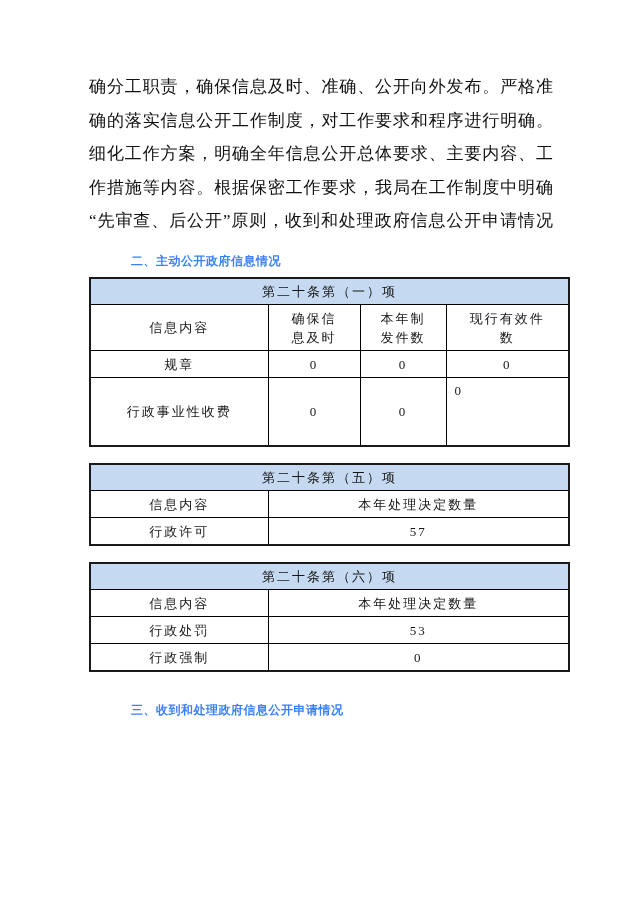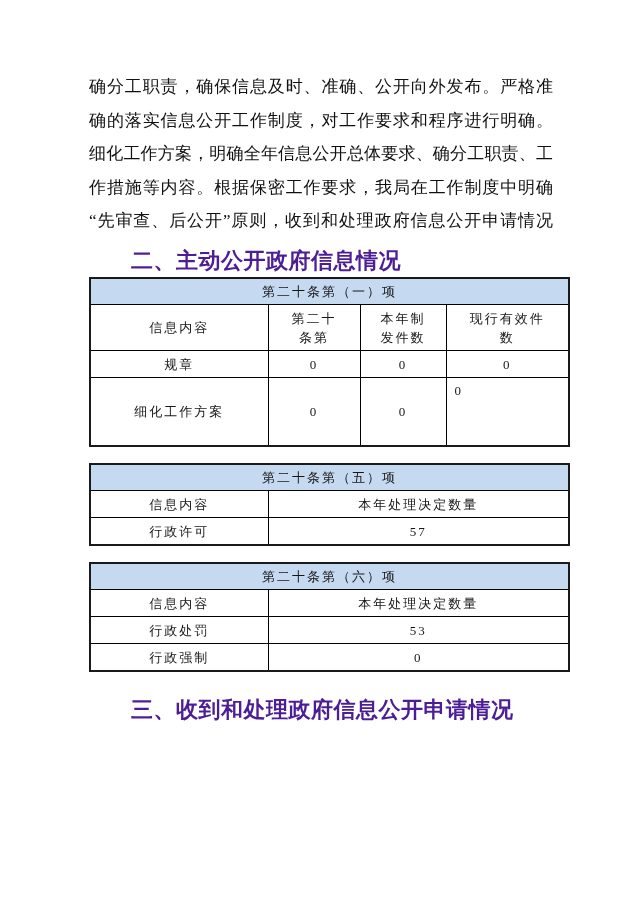--- a/index.html
+++ b/index.html
@@ -27,26 +27,26 @@
     height: 33.6px;
     text-align: justify;
     text-align-last: justify;
     overflow: hidden;
   }
   .pline.last { text-align-last: left; }
   
   .sec {
     font-family: "Liberation Sans", sans-serif;
     font-weight: bold;
-    font-size: 22px;
+    font-size: 12px;
     line-height: 20px;
     letter-spacing: 0.5px;
     padding-left: 42px;
     margin-top: 13px;
-    color: #4c1d95;
+    color: #3b82f6;
   }
   .sec3 { margin-top: 28px; }
   
   table.tbl {
     width: 479px;
     border-collapse: collapse;
     table-layout: fixed;
     border: 2px solid #1a1a1a;
     font-size: 13px;
   }
@@ -82,52 +82,52 @@
 </style>
 </head>
 <body>
 
 <div class="page">
   <div class="content">
 
     <div class="paragraph">
       <div class="pline">确分工职责，确保信息及时、准确、公开向外发布。严格准</div>
       <div class="pline">确的落实信息公开工作制度，对工作要求和程序进行明确。</div>
-      <div class="pline">细化工作方案，明确全年信息公开总体要求、确分工职责、工</div>
+      <div class="pline">细化工作方案，明确全年信息公开总体要求、主要内容、工</div>
       <div class="pline">作措施等内容。根据保密工作要求，我局在工作制度中明确</div>
       <div class="pline">“先审查、后公开”原则，收到和处理政府信息公开申请情况</div>
     </div>
 
     <div class="sec">二、主动公开政府信息情况</div>
 
     <table class="tbl t1">
       <colgroup>
           <col class="c-label">
           <col class="c-n1">
           <col class="c-n2">
           <col class="c-n3">
         </colgroup>
       <tbody>
         <tr>
           <td colspan="4" class="title-cell">第二十条第（一）项</td>
         </tr>
         <tr class="colhdr">
           <td>信息内容</td>
-          <td>第二十条第</td>
+          <td>确保信息及时</td>
           <td>本年制发件数</td>
           <td>现行有效件数</td>
         </tr>
         <tr>
           <td>规章</td>
           <td>0</td>
           <td>0</td>
           <td>0</td>
         </tr>
         <tr class="tall">
-          <td>细化工作方案</td>
+          <td>行政事业性收费</td>
           <td>0</td>
           <td>0</td>
           <td class="topleft">0</td>
         </tr>
       </tbody>
     </table>
 
     <table class="tbl t2">
       <colgroup>
           <col class="c-label">

